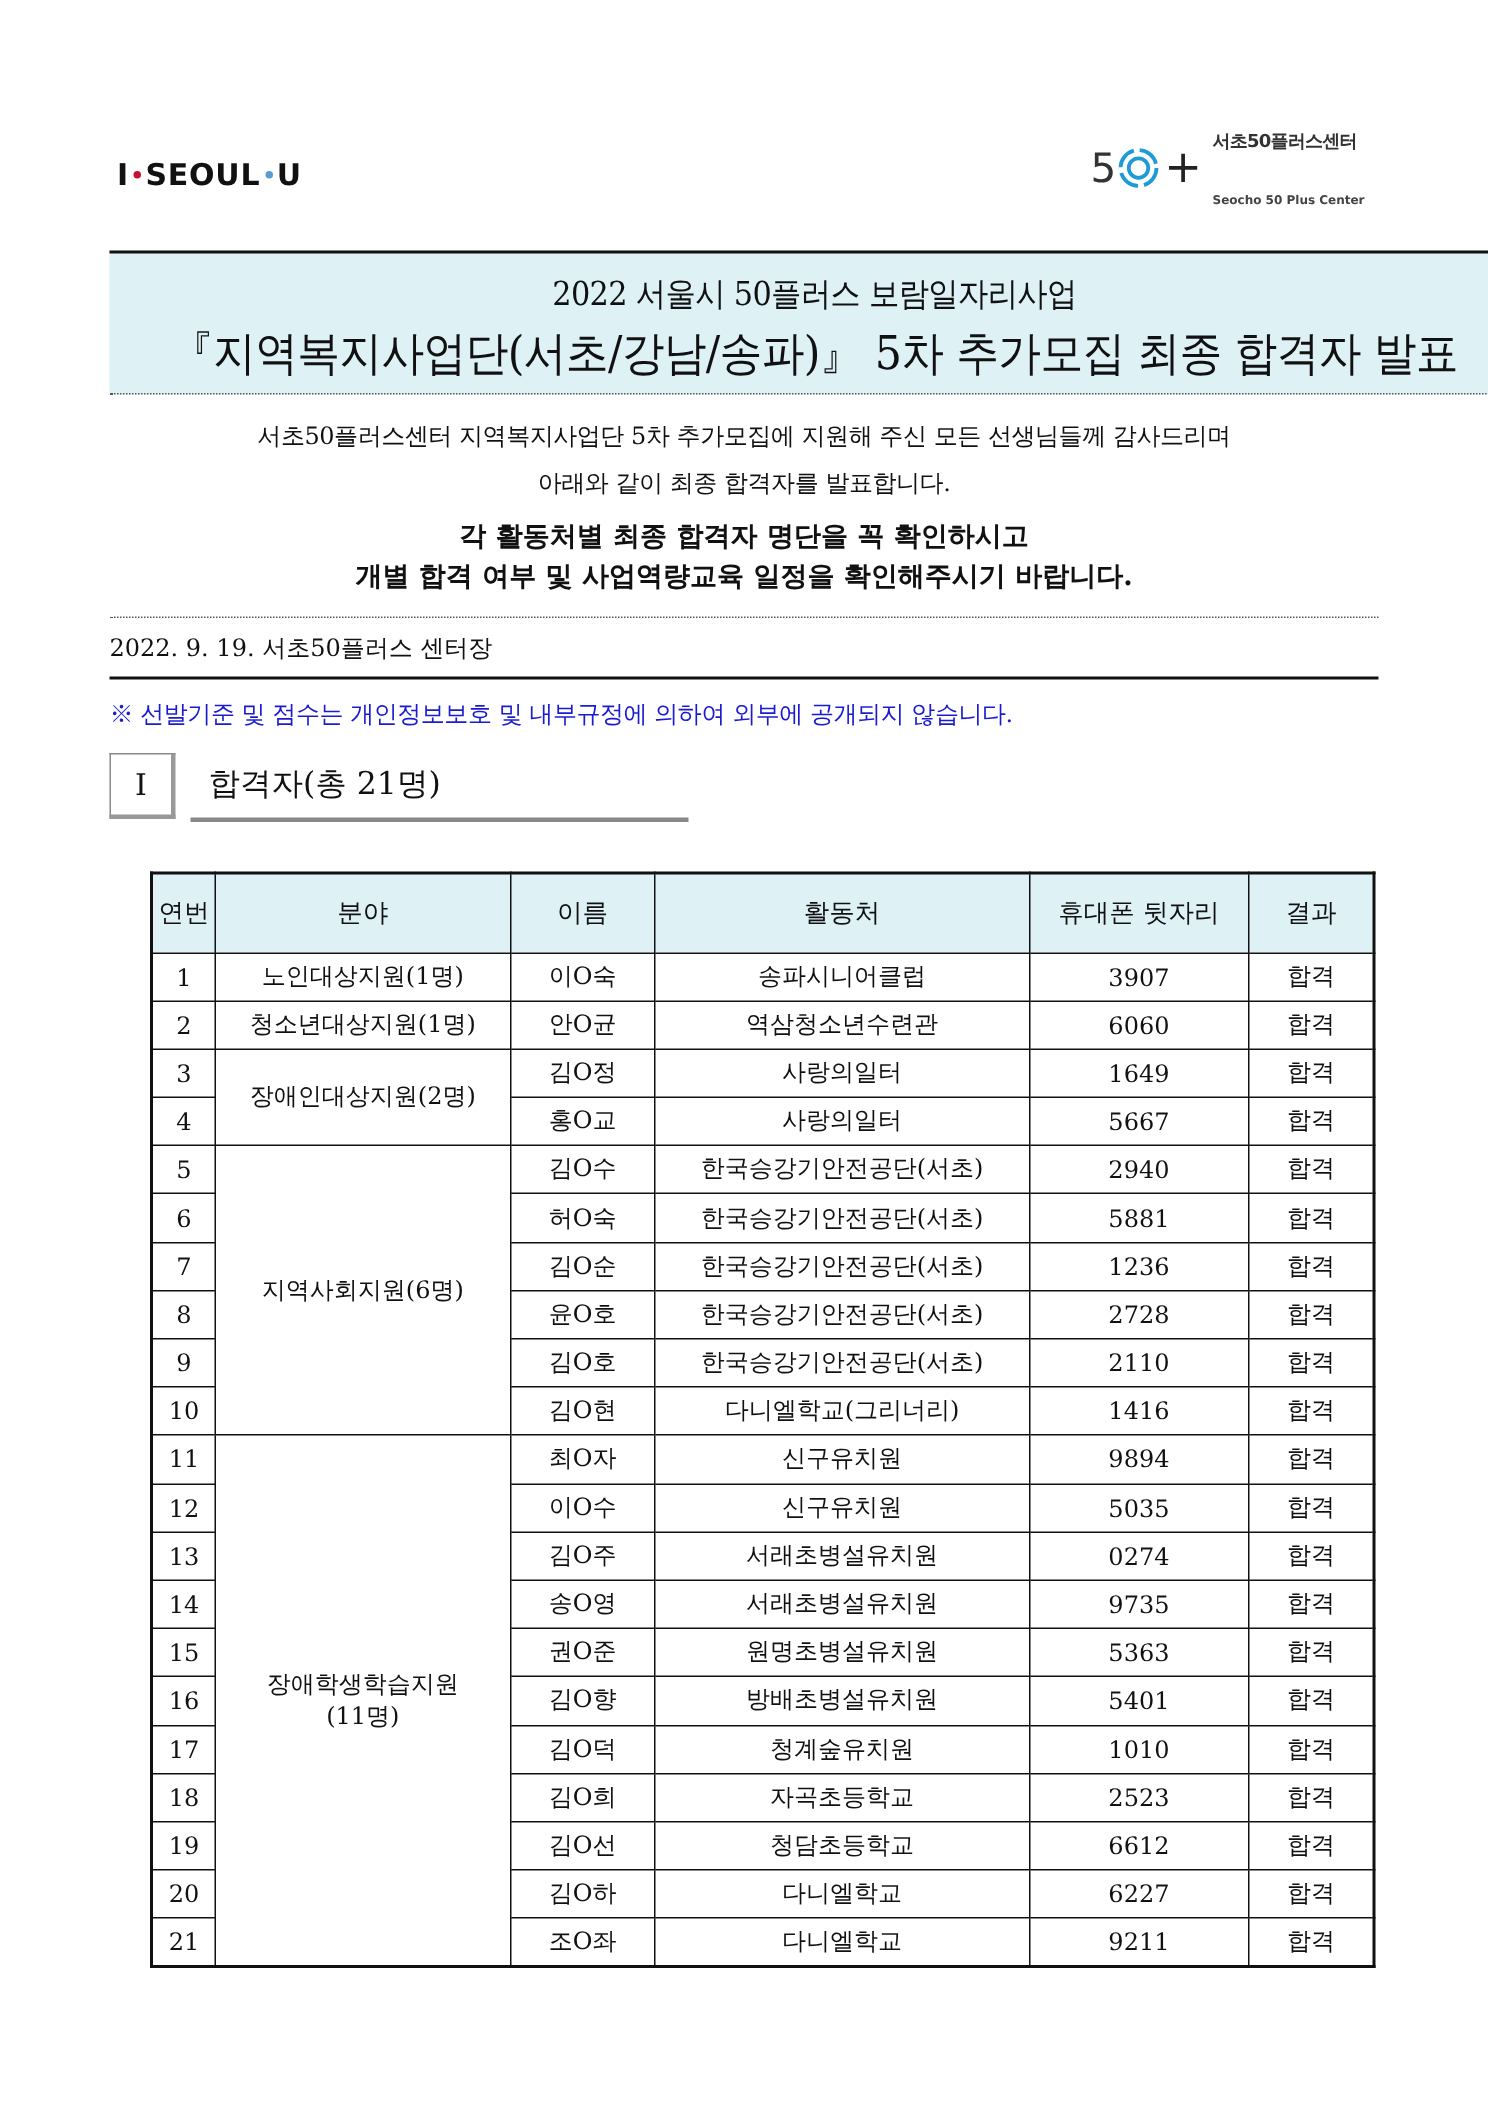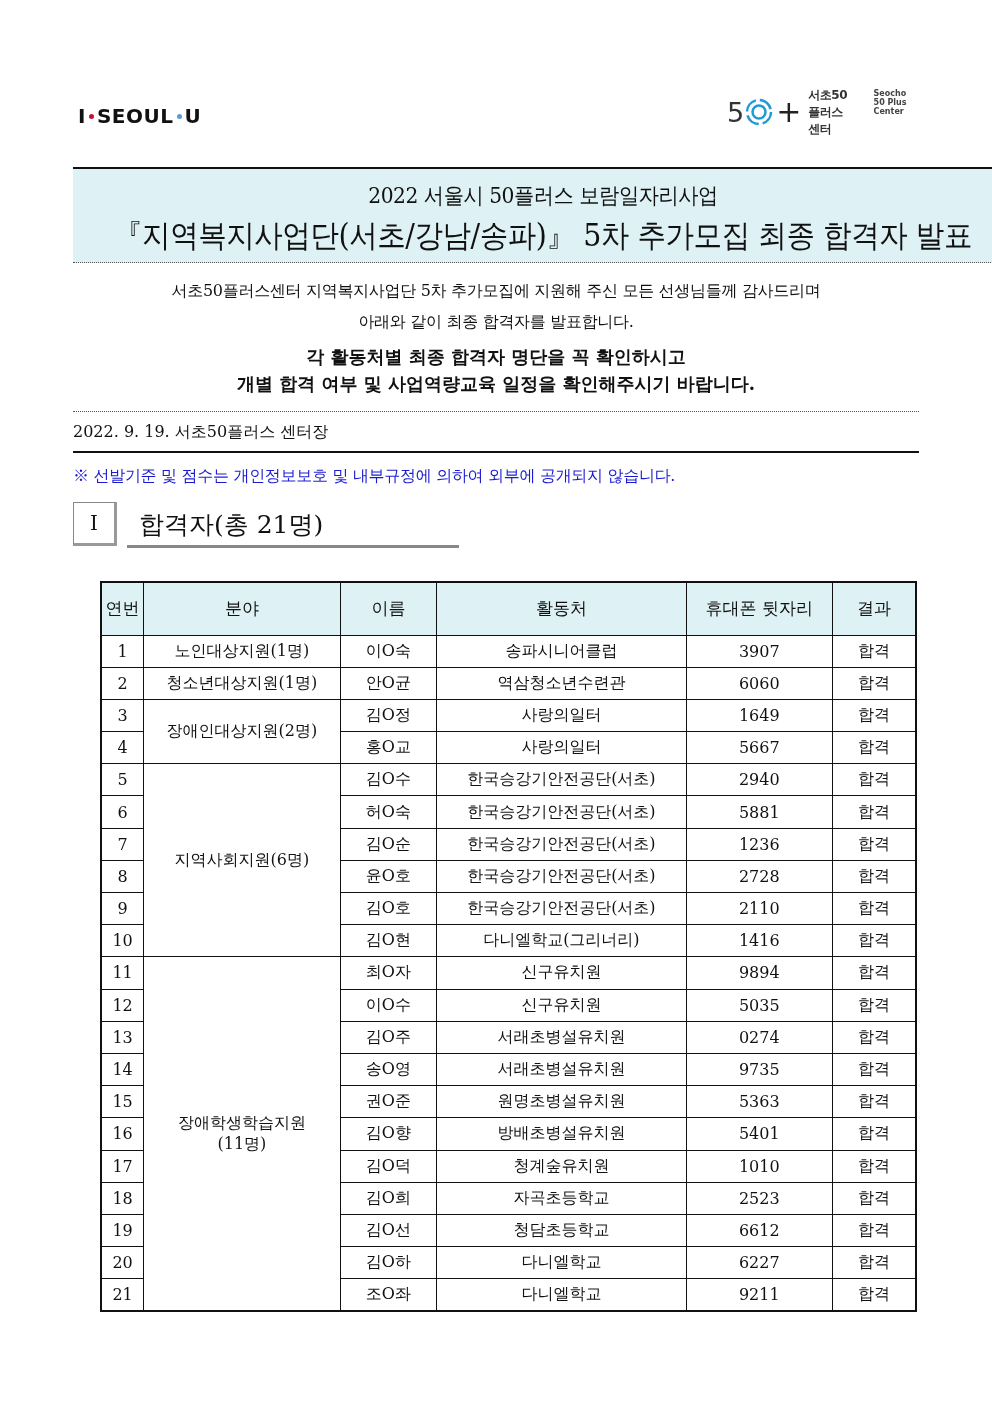--- a/index.html
+++ b/index.html
@@ -7,21 +7,21 @@
     body { position: relative; font-family: "DejaVu Serif", "Liberation Serif", serif; color: #111; }
 
     
     .logo-seoul { position: absolute; left: 78px; top: 101px; height: 30px; display: flex; align-items: center;
       font-family: "DejaVu Sans", "Liberation Sans", sans-serif; font-weight: bold; font-size: 20px; letter-spacing: 0.5px; color: #111; }
     .logo-seoul .dot { display: inline-block; width: 5px; height: 5px; border-radius: 50%; margin: 0 3px; }
     .logo-center { position: absolute; left: 727px; top: 92px; width: 190px; height: 40px; display: flex; align-items: center; }
     .logo-center .mark { display: flex; align-items: center; font-family: "DejaVu Sans", sans-serif; font-size: 27px; color: #333; }
     .logo-center .mark svg { margin: 0 1px; }
     .logo-center .plus { font-size: 30px; color: #222; margin-left: 2px; line-height: 1; }
-    .logo-center .texts { margin-left: 7px; display: flex; flex-direction: row; gap: 24px; }
+    .logo-center .texts { margin-left: 7px; display: flex; flex-direction: column; gap: 24px; }
     .logo-center .kr { font-family: "DejaVu Sans", sans-serif; font-size: 12px; font-weight: bold; color: #333; letter-spacing: -0.5px; }
     .logo-center .en { font-family: "DejaVu Sans", sans-serif; font-size: 8px; font-weight: bold; color: #444; margin-top: 2px; }
 
     
     .title-box { position: absolute; left: 73px; top: 167px; width: 940px; height: 96px; background: #def1f4;
       border-top: 2px solid #111; border-bottom: 1px dotted #555; text-align: center; }
     .title-line1 { font-size: 22px; margin-top: 12px; letter-spacing: -0.5px; transform: scaleX(0.92); }
     .title-line2 { font-size: 31px; margin-top: 4px; letter-spacing: -0.5px; transform: scaleX(0.92); white-space: nowrap; }
 
     .intro { position: absolute; left: 73px; width: 846px; text-align: center; white-space: nowrap; }
@@ -31,21 +31,21 @@
     .intro4 { top: 372px; font-size: 18px; font-weight: bold; }
 
     .sep-dotted { position: absolute; left: 73px; top: 411px; width: 846px; border-top: 1px dotted #555; }
     .date-line { position: absolute; left: 73px; top: 422px; width: 846px; text-align: left; font-size: 16px; }
     .sep-solid { position: absolute; left: 73px; top: 451px; width: 846px; border-top: 2px solid #111; }
 
     .notice { position: absolute; left: 73px; top: 466px; font-size: 16px; color: #1a1ad0; letter-spacing: -0.3px; white-space: nowrap; }
 
     .section-num { position: absolute; left: 73px; top: 502px; width: 44px; height: 44px; border: 1px solid #888;
       border-right: 3px solid #999; border-bottom: 3px solid #999; display: flex; align-items: center; justify-content: center; font-size: 20px; }
-    .section-title { position: absolute; left: 127px; top: 508px; width: 332px; height: 40px; font-size: 25px; padding-left: 12px;
+    .section-title { position: absolute; left: 127px; top: 508px; width: 332px; height: 40px; font-size: 21px; padding-left: 12px;
       border-bottom: 3px solid #888; }
 
     
     table.results { position: absolute; left: 100px; top: 581px; width: 817px; border-collapse: collapse; border: 2px solid #111; }
     table.results th, table.results td { border: 1px solid #111; text-align: center; font-weight: normal; font-size: 16px; }
     table.results th { background: #def1f4; height: 53px; font-size: 17px; }
     table.results td { height: 32.2px; }
     .c-no { width: 42px; } .c-field { width: 193px; } .c-name { width: 95px; } .c-place { width: 245px; } .c-phone { width: 144px; } .c-res { width: 82px; }
   </style>
 </head>

